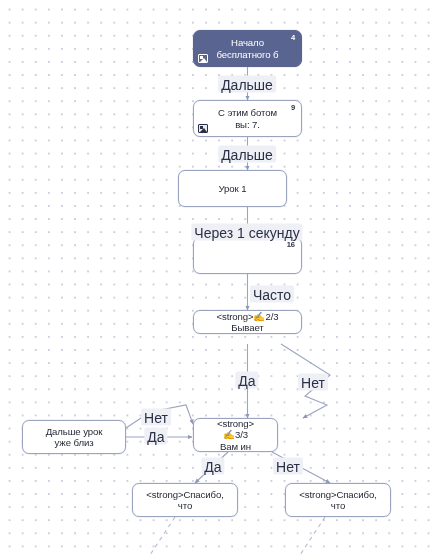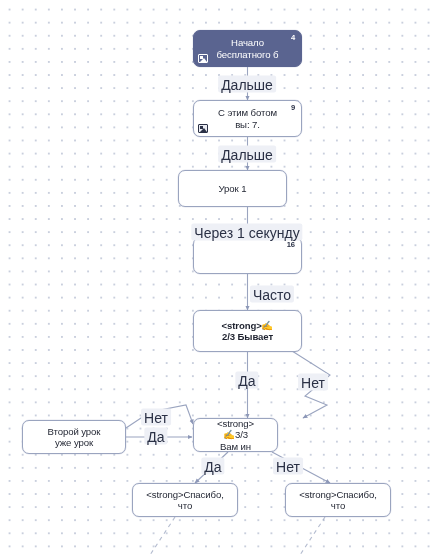--- a/index.html
+++ b/index.html
@@ -131,26 +131,26 @@
   </div>
 
   <div class="node" style="left:178px; top:170px; width:109px; height:37px;">
     <span class="label">Урок 1</span>
   </div>
 
   <div class="node" style="left:193px; top:237px; width:109px; height:37px;">
     <span class="count">16</span>
   </div>
 
-  <div class="node" style="left:193px; top:310px; width:109px; height:42px;font-weight:bold;">
+  <div class="node" style="left:193px; top:310px; width:109px; height:24px;">
     <span class="label"><span>&lt;strong&gt;</span><span class="emoji">✍</span><span>2/3 Бывает</span></span>
   </div>
 
   <div class="node" style="left:22px; top:420px; width:104px; height:34px;">
-    <span class="label">Второй урок уже урок</span>
+    <span class="label">Дальше урок уже близ</span>
   </div>
 
   <div class="node" style="left:193px; top:418px; width:85px; height:34px;">
     <span class="label"><span>&lt;strong&gt;</span><span class="emoji">✍</span><span>3/3 Вам ин</span></span>
   </div>
 
   <div class="node" style="left:132px; top:483px; width:106px; height:34px;">
     <span class="label">&lt;strong&gt;Спасибо, что</span>
   </div>
 

